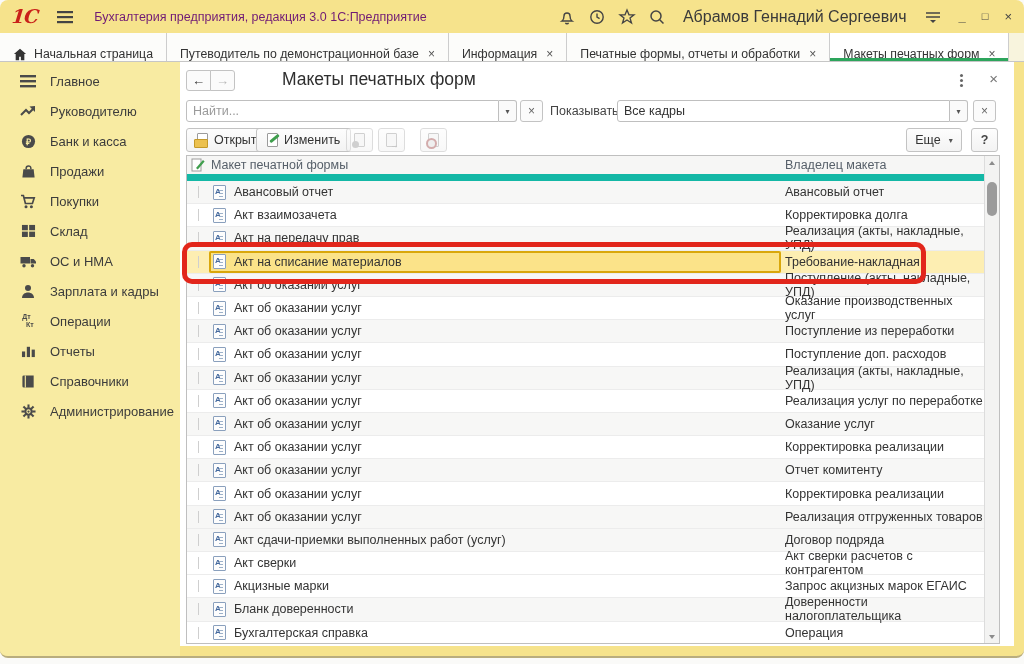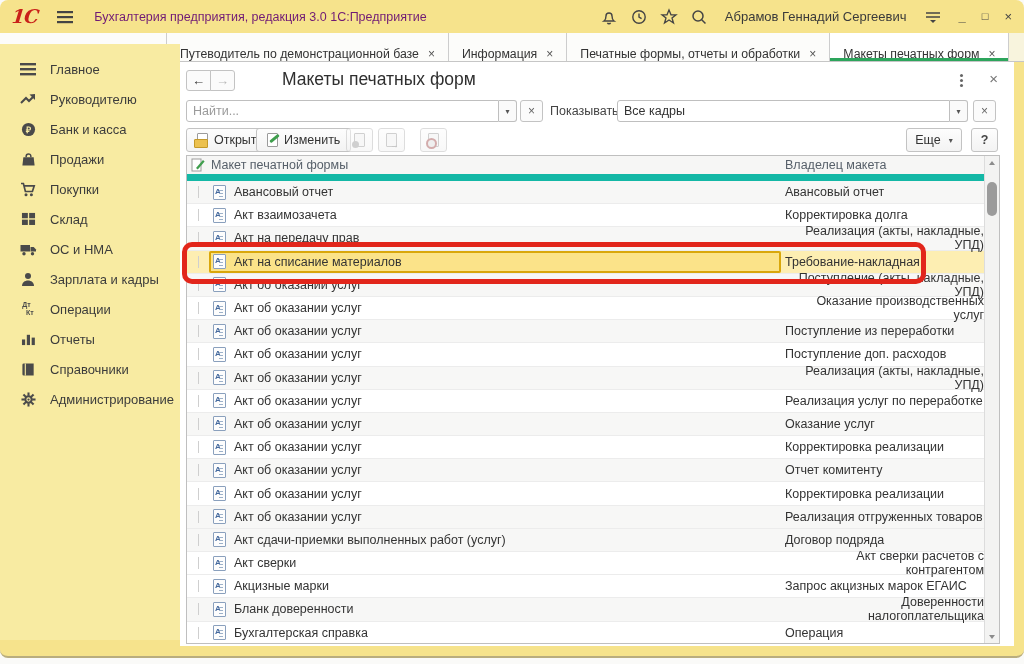--- a/index.html
+++ b/index.html
@@ -7,35 +7,35 @@
   .window { position:absolute; left:0; top:0; width:1024px; height:658px; background:#f6e38c;
             border-radius:8px; overflow:hidden; border-bottom:2px solid #b9ad7e; }
 
   
   .titlebar { position:absolute; left:0; top:0; width:100%; height:33px; display:flex; align-items:center; padding:0 12px; gap:10px; }
   .logo1c { font-family:"DejaVu Serif",serif; font-style:italic; font-weight:bold; font-size:19px; color:#c9211a; letter-spacing:-1px; line-height:1; transform:skewX(-6deg); }
   .hambtn { margin-left:8px; cursor:pointer; display:flex; align-items:center; }
   .apptitle { font-size:12.5px; color:#701a75; margin-left:10px; white-space:nowrap; }
   .tb-spacer { flex:1; }
   .tb-ico { width:20px; height:20px; display:flex; align-items:center; justify-content:center; cursor:pointer; }
-  .username { font-size:13px; color:#3a3a3a; margin:0 6px; white-space:nowrap; }
+  .username { font-size:16px; color:#3a3a3a; margin:0 6px; white-space:nowrap; }
   .winctl { display:flex; align-items:center; gap:16px; margin-left:6px; }
   .winctl span { font-size:13px; color:#444; cursor:pointer; line-height:1; }
   .ctl-min { font-weight:bold; }
   .ctl-max { font-size:11px !important; }
 
   
   .tabbar { position:absolute; left:0; top:33px; width:100%; height:29px; background:#f8f4dd; display:flex; border-bottom:1px solid #c6c6c6; }
   .tab { position:relative; display:flex; align-items:flex-end; gap:7px; padding:0 13px; background:#fcfcfa; border-right:1px solid #cdcdcd; font-size:12.3px; color:#333; cursor:pointer; white-space:nowrap; }
   .tab.active { background:#ffffff; }
   .tab.active::after { content:""; position:absolute; left:0; right:0; bottom:0; height:3px; background:var(--green,#2da55c); }
   .tab-close { color:#555; font-size:12px; margin-left:2px; cursor:pointer; }
 
   
-  .sidebar { position:absolute; left:0; top:44px; width:180px; height:596px; background:#f8eba2; padding-top:10px; }
+  .sidebar { position:absolute; left:0; top:62px; width:180px; height:596px; background:#f8eba2; padding-top:4px; }
   .side-item { height:30px; display:flex; align-items:center; gap:13px; padding-left:19px; cursor:pointer; }
   .side-item .sicon { width:18px; height:16px; display:flex; align-items:center; justify-content:center; }
   .side-item .slabel { font-size:13px; color:#3c3c3c; }
   .dtkt { font-size:7px; font-weight:bold; color:#4a4a4a; line-height:1.1; text-align:left; }
 
   
   .content { position:absolute; left:180px; top:62px; width:834px; height:584px; background:#ffffff; }
 
   .form-header { position:absolute; left:0; top:0; width:100%; height:36px; }
   .navbtn { position:absolute; top:8px; width:25px; height:21px; border:1px solid #c3c3c3; background:#fbfbfb; border-radius:3px; font-size:13px; display:flex; align-items:center; justify-content:center; cursor:pointer; }
@@ -61,21 +61,21 @@
   .helpbtn { font-weight:bold; color:#444; }
   .more-arrow { font-size:8px; color:#555; margin-left:2px; }
 
   
   .table { position:absolute; left:6px; top:93px; width:814px; height:489px; border:1px solid #bfbfbf; background:#fff; }
   .thead { display:flex; height:25px; background:#f6f6f5; border-bottom:7px solid #14b8a6; align-items:center; }
   .th { font-size:12.5px; color:#57606a; }
   .th-marker { width:22px; display:flex; align-items:center; justify-content:center; }
   .th-layout { width:572px; padding-left:2px; }
   .th-owner { flex:1; padding-left:4px; }
-  .tbody { position:absolute; left:0; top:25px; right:15px; bottom:0; overflow:hidden;text-align:right; }
+  .tbody { position:absolute; left:0; top:25px; right:15px; bottom:0; overflow:hidden; }
   .trow { display:flex; height:23.2px; align-items:center; border-bottom:1px solid #ececec; background:#fff; cursor:pointer; }
   .trow.stripe { background:#f7f7f6; }
   .cell-marker { width:22px; height:100%; display:flex; align-items:center; justify-content:center; }
   .indent-tick { width:1px; height:12px; background:#cfcfcf; }
   .cell-layout { width:572px; height:100%; display:flex; align-items:center; gap:8px; padding-left:4px; font-size:12.5px; color:#333; }
   .cell-owner { flex:1; height:100%; display:flex; align-items:center; padding-left:4px; font-size:12.5px; color:#333; }
   .trow.selected { background:#fdeeb2; }
   .trow.selected .cell-layout { box-shadow:inset 0 0 0 2px #d9a70b; background:#fbe389; border-radius:2px; }
   .docicon { width:13px; height:15px; background:#fdfdfd; border:1px solid #8aa0bd; border-radius:1px; position:relative; flex:none; }
   .docicon::before { content:"A"; position:absolute; left:1px; top:0px; font-size:8px; font-weight:bold; color:#44699e; line-height:1.4; }

